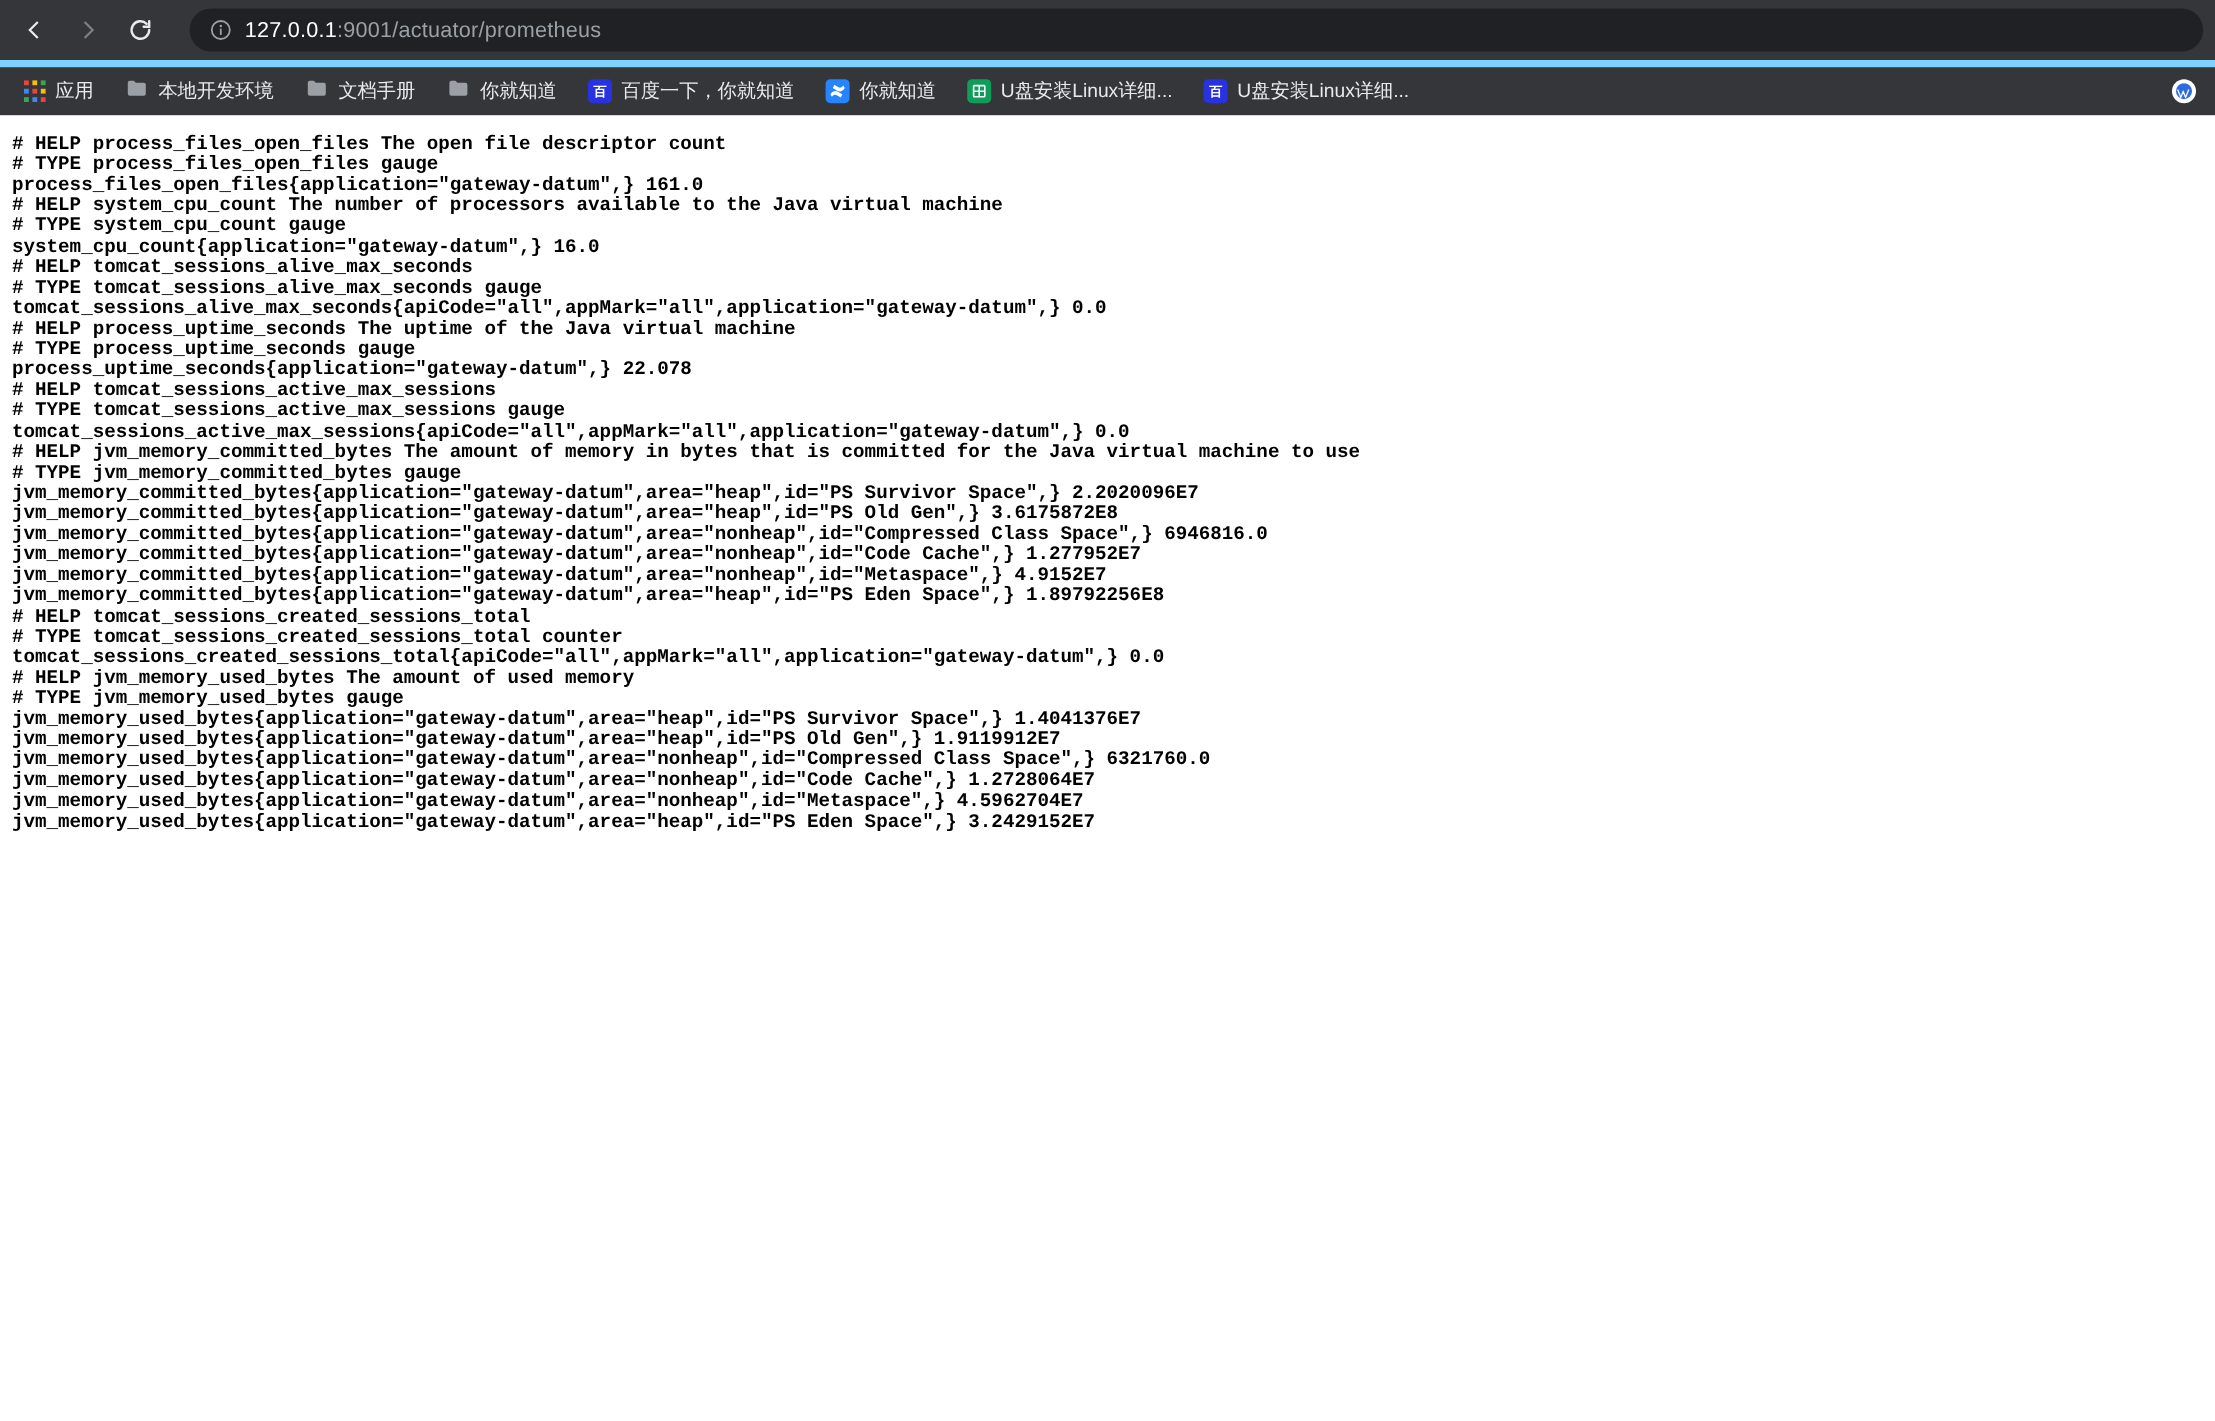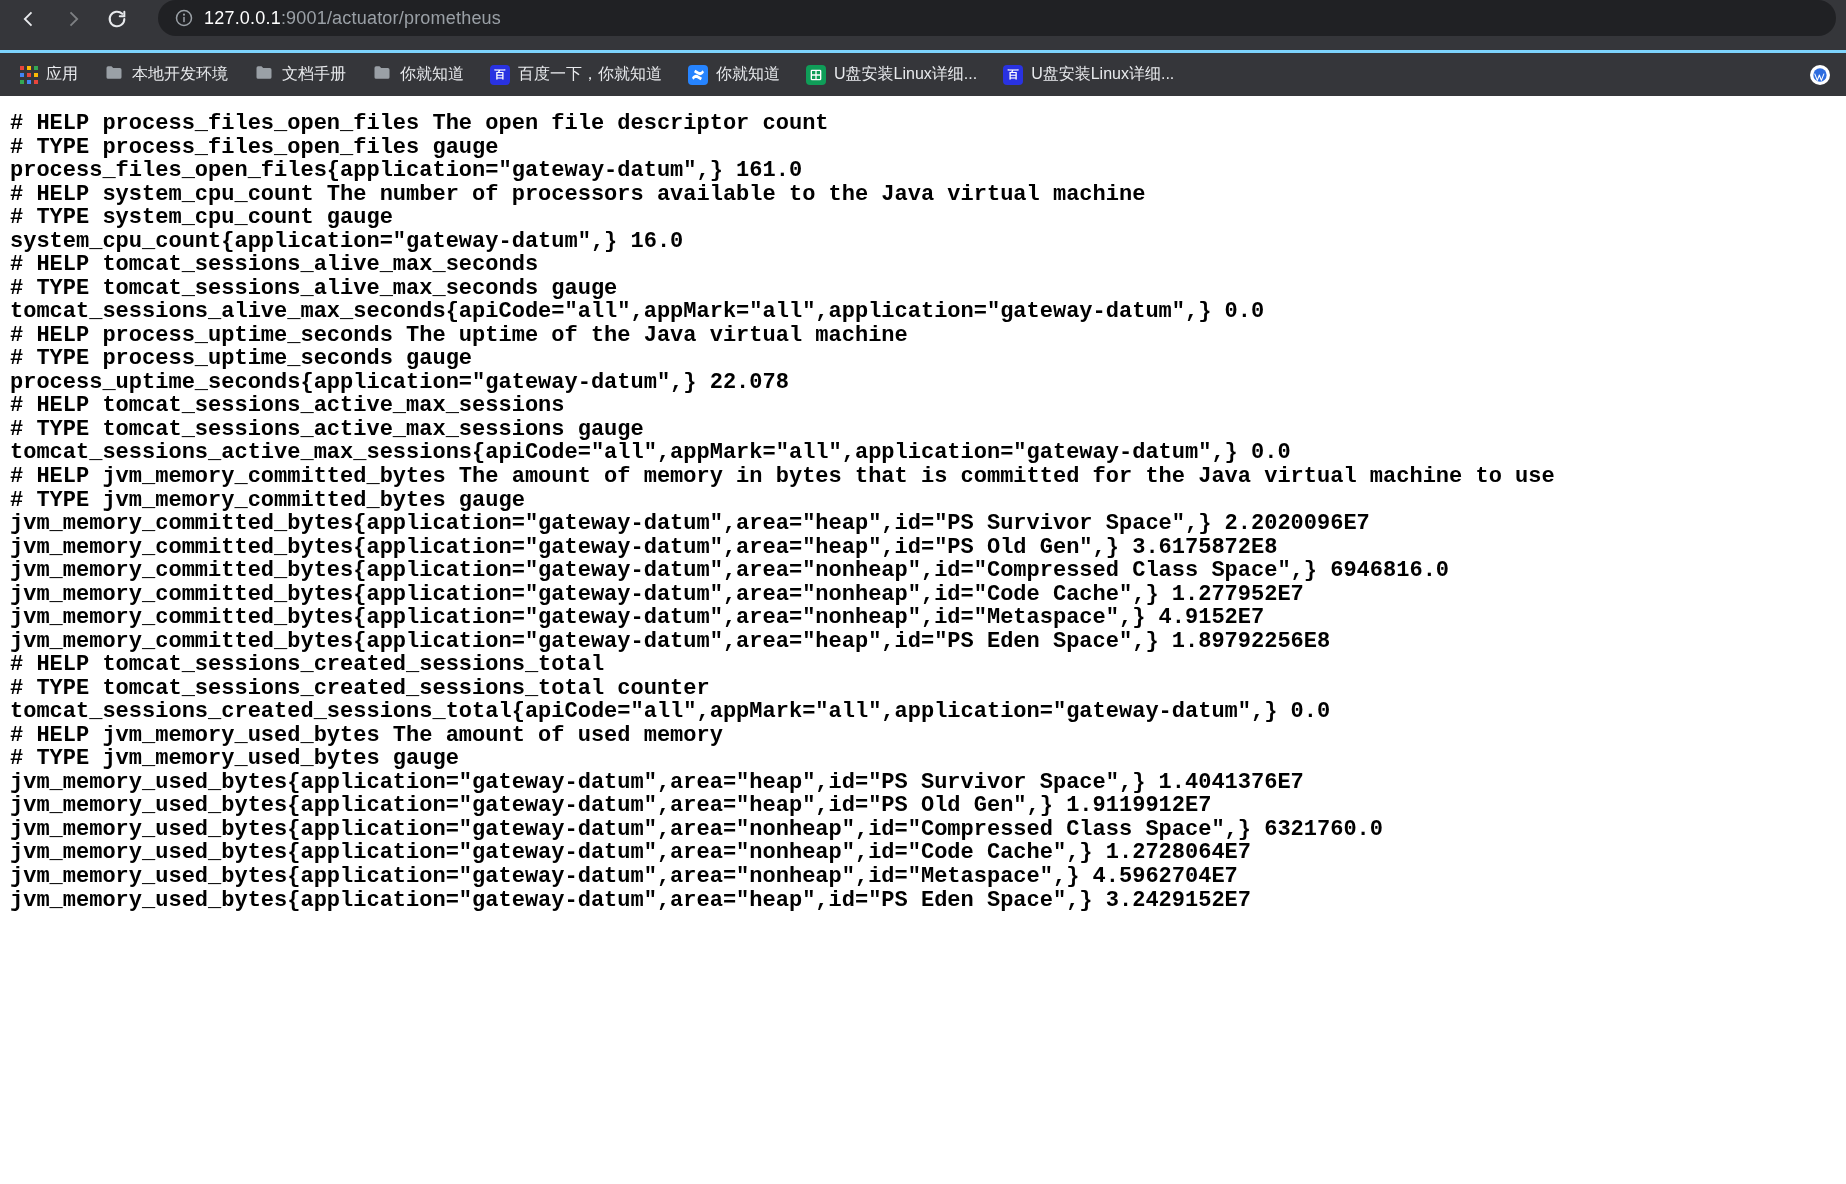--- a/index.html
+++ b/index.html
@@ -8,20 +8,21 @@
   
   .chrome {
     width:100%;
     background:#35363a;
     color:#e8eaed;
     user-select:none;
   }
   .toolbar {
     height:50px;
     display:flex;
+    align-items:center;
     padding:0 10px;
     gap:6px;
   }
   .nav-btn {
     width:38px; height:38px;
     display:flex; align-items:center; justify-content:center;
     border-radius:50%;
     color:#e8eaed;
     cursor:pointer;
   }
@@ -53,21 +54,21 @@
   .omni-url .rest { color:#9aa0a6; }
 
   .bookmarks {
     height:46px;
     display:flex;
     align-items:center;
     padding:0 12px;
     gap:10px;
     font-size:16px;
     color:#e8eaed;
-    border-top:3px solid #7dd3fc;
+    border-top:6px solid #7dd3fc;
   }
   .bk {
     display:flex; align-items:center; gap:8px;
     padding:4px 8px;
     border-radius:4px;
     cursor:pointer;
     white-space:nowrap;
   }
   .folder-icon svg{width:20px;height:20px;fill:#9aa0a6;}
   .apps-icon {
@@ -85,21 +86,21 @@
   .fav.sheet{background:#0f9d58;}
   .fav.wp   {background:#fff;color:#2d6cdf;border-radius:50%;}
   .fav svg,.fav.wp svg{width:16px;height:16px;}
 
   .spacer{flex:1;}
 
   
   .page {
     padding:16px 10px 10px 10px;
     font-family:"Courier New",Courier,monospace;
-    font-size:22px;
+    font-size:16px;
     line-height:1.07;
     font-weight:700;
     color:#000;
     white-space:pre;
   }
 </style>
 </head>
 <body>
 
 <div class="chrome">

